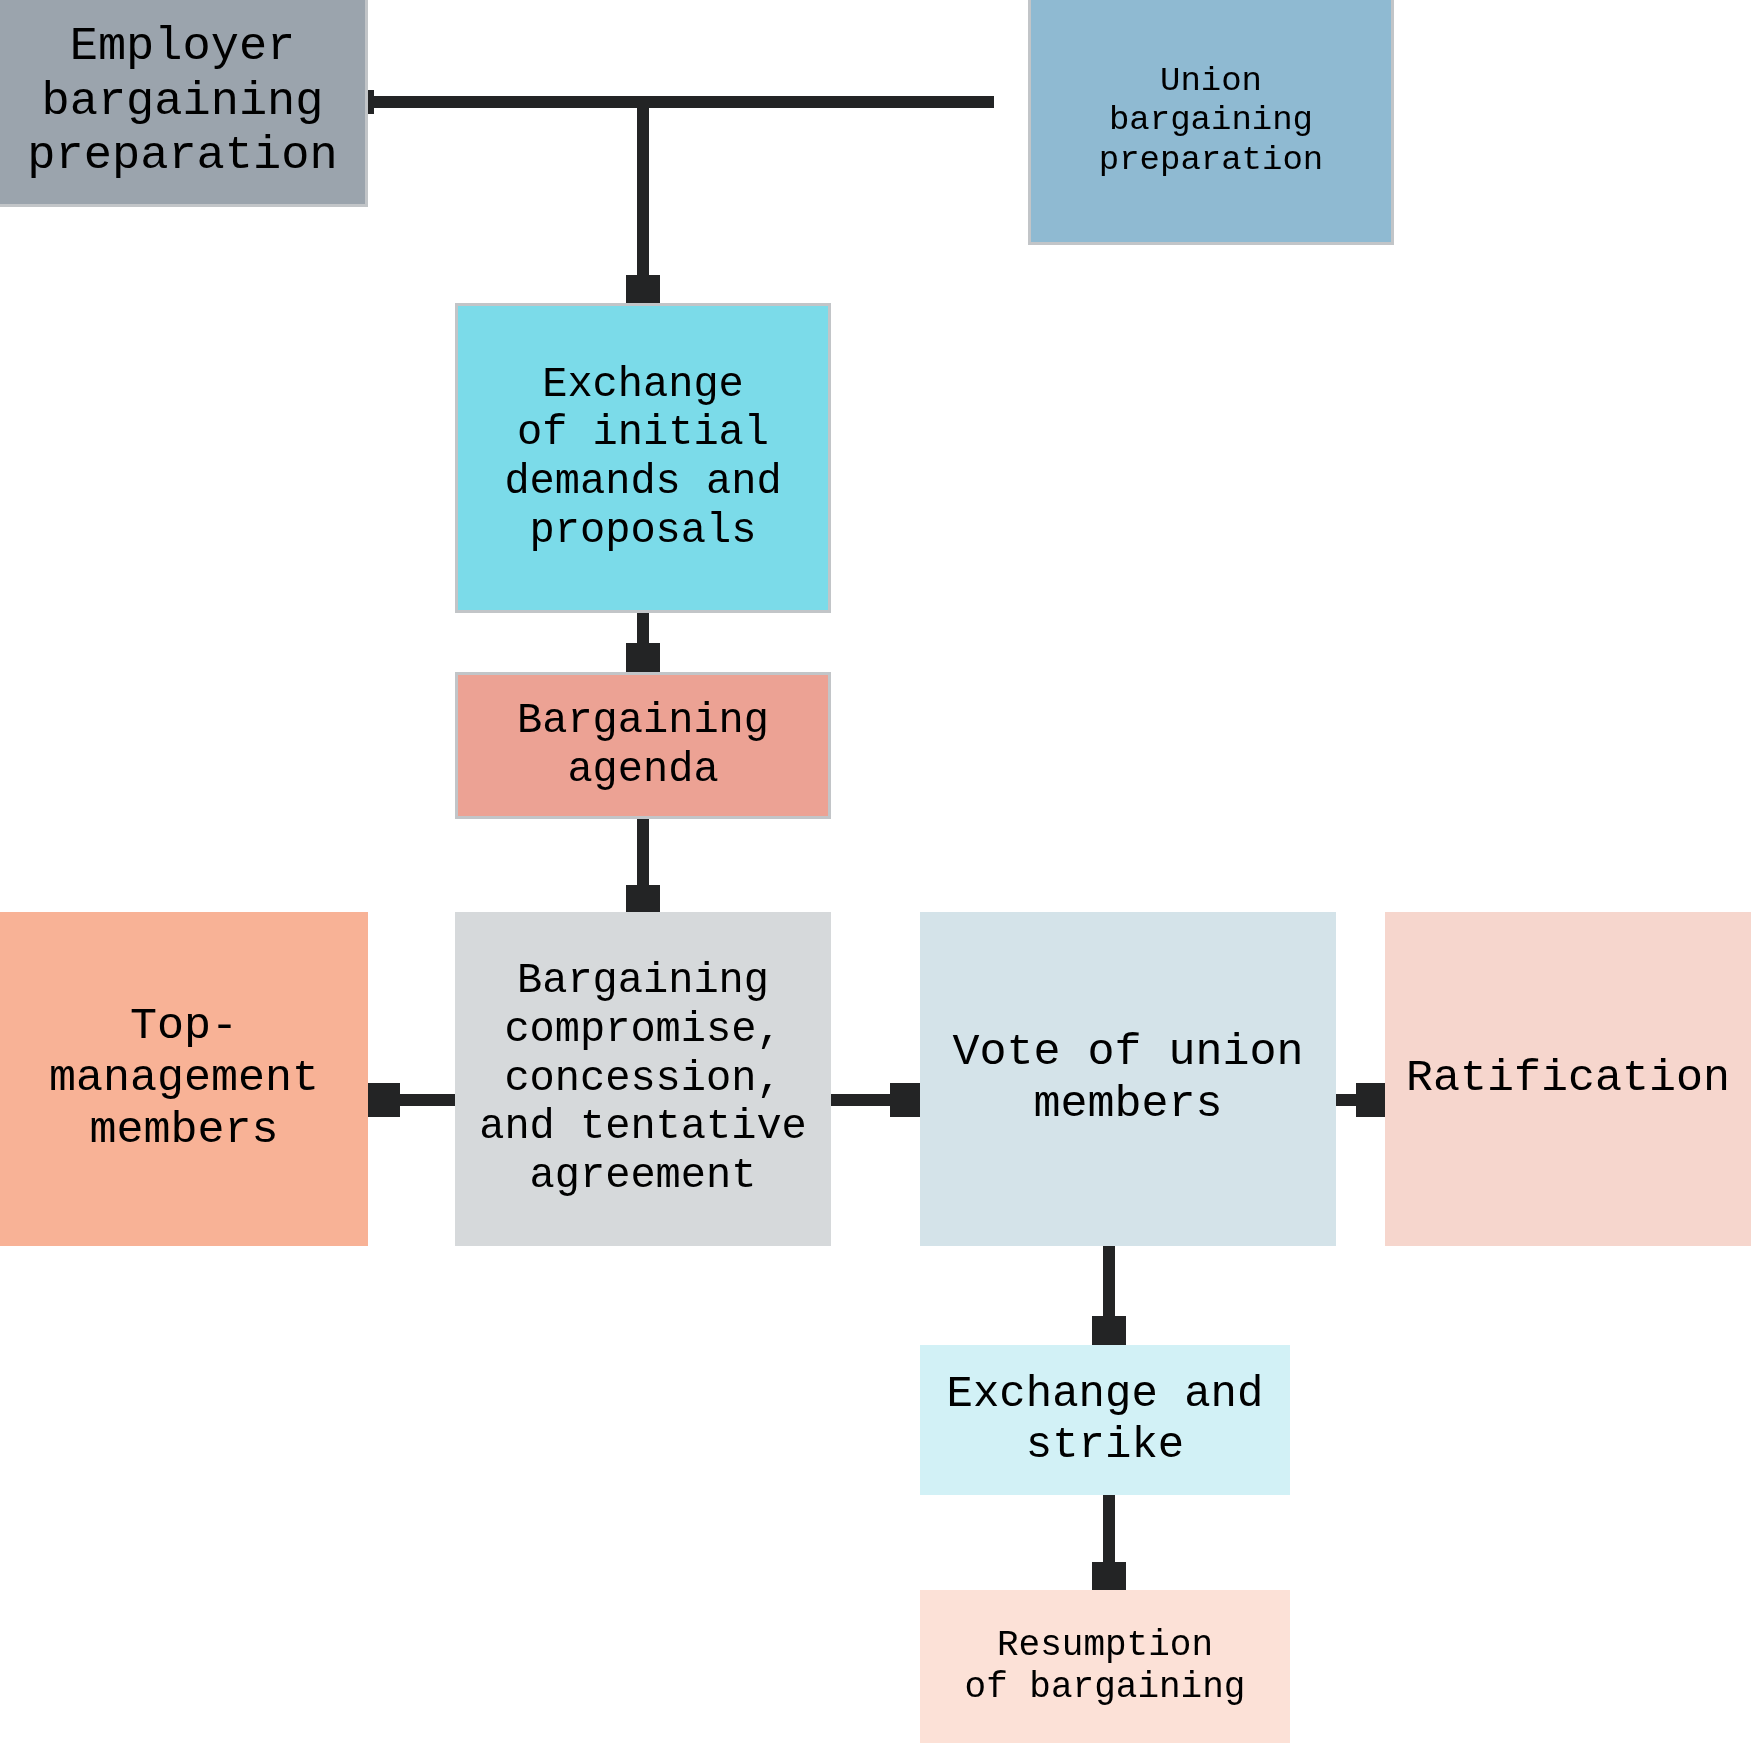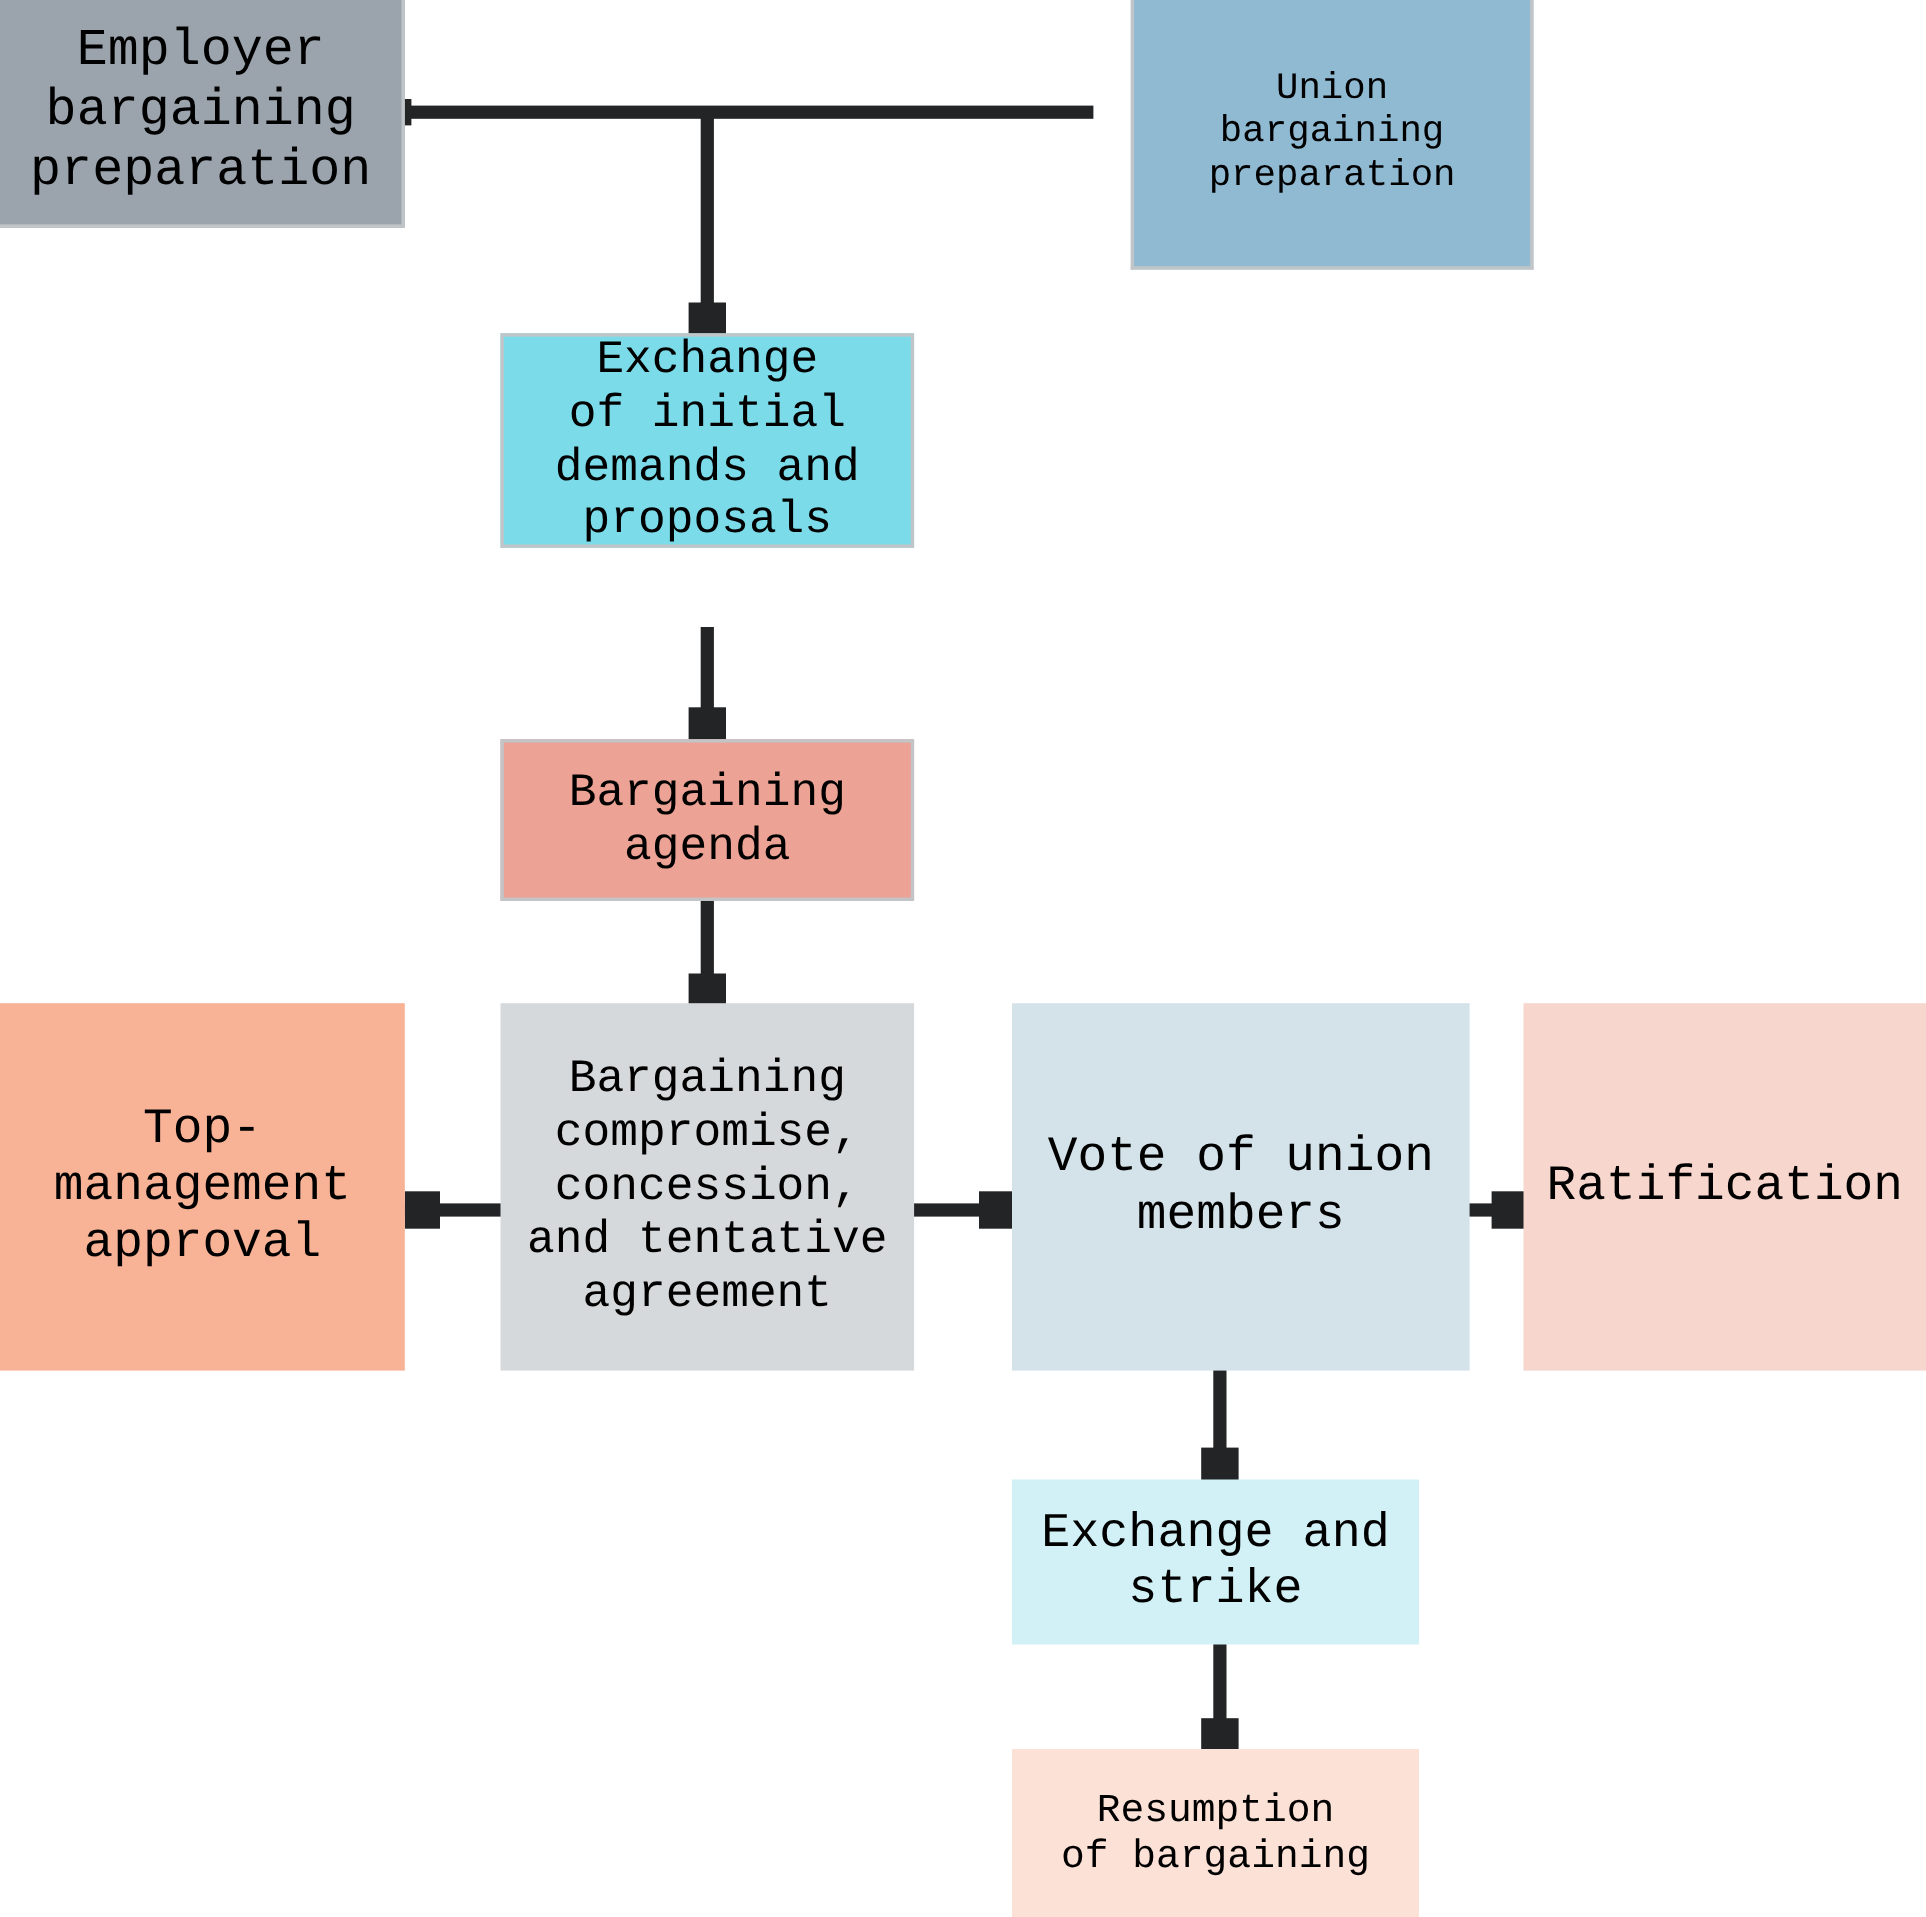--- a/index.html
+++ b/index.html
@@ -92,21 +92,21 @@
 bargaining
 preparation</span>
   </div>
 
   <div class="node" id="n1" style="left:1028px; top:0px; width:366px; height:245px; background:#8fbad2; font-size:34px; border-top:none;">
     <span class="node-label">Union
 bargaining
 preparation</span>
   </div>
 
-  <div class="node" id="n2" style="left:455px; top:303px; width:376px; height:195px; background:#7bdbe9; font-size:42px;">
+  <div class="node" id="n2" style="left:455px; top:303px; width:376px; height:310px; background:#7bdbe9; font-size:42px;">
     <span class="node-label">Exchange
 of initial
 demands and
 proposals</span>
   </div>
 
   <div class="node" id="n3" style="left:455px; top:672px; width:376px; height:147px; background:#eca294; font-size:42px;">
     <span class="node-label">Bargaining
 agenda</span>
   </div>
@@ -115,21 +115,21 @@
     <span class="node-label">Bargaining
 compromise,
 concession,
 and tentative
 agreement</span>
   </div>
 
   <div class="node noborder" id="n5" style="left:0px; top:912px; width:368px; height:334px; background:#f8b296; font-size:45px;">
     <span class="node-label">Top-
 management
-approval</span>
+members</span>
   </div>
 
   <div class="node noborder" id="n6" style="left:920px; top:912px; width:416px; height:334px; background:#d4e3e9; font-size:45px;">
     <span class="node-label">Vote of union
 members</span>
   </div>
 
   <div class="node noborder" id="n7" style="left:1385px; top:912px; width:366px; height:334px; background:#f6d6cd; font-size:45px;">
     <span class="node-label">Ratification</span>
   </div>

